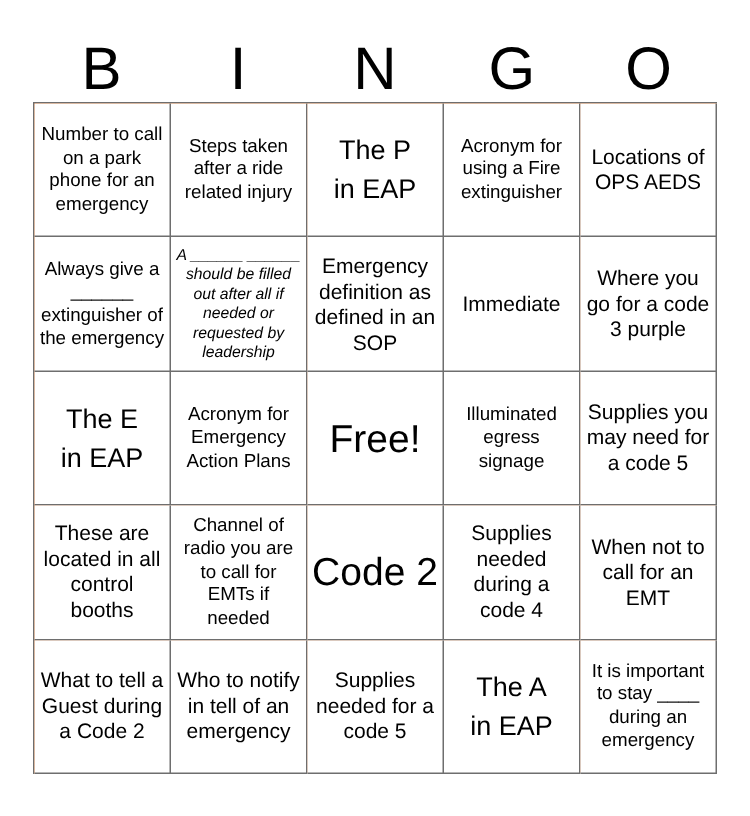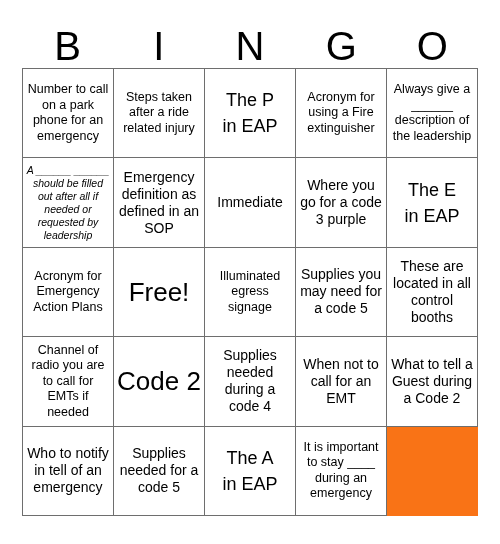--- a/index.html
+++ b/index.html
@@ -101,23 +101,26 @@
     <div class="cell size-s">
         <span class="cell-text">Steps taken after a ride related injury</span>
       </div>
     <div class="cell size-l">
         <span class="cell-text">The P
 in EAP</span>
       </div>
     <div class="cell size-s">
         <span class="cell-text">Acronym for using a Fire extinguisher</span>
       </div>
+    <div class="cell size-m">
+        <span class="cell-text">Locations of OPS AEDS</span>
+      </div>
 
     <div class="cell size-s">
-        <span class="cell-text">Always give a ______ description of the leadership</span>
+        <span class="cell-text">Always give a ______ extinguisher of the emergency</span>
       </div>
     <div class="cell size-xs">
         <span class="cell-text">A ______ ______ should be filled out after all if needed or requested by leadership</span>
       </div>
     <div class="cell size-m">
         <span class="cell-text">Emergency definition as defined in an SOP</span>
       </div>
     <div class="cell size-m">
         <span class="cell-text">Immediate</span>
       </div>

